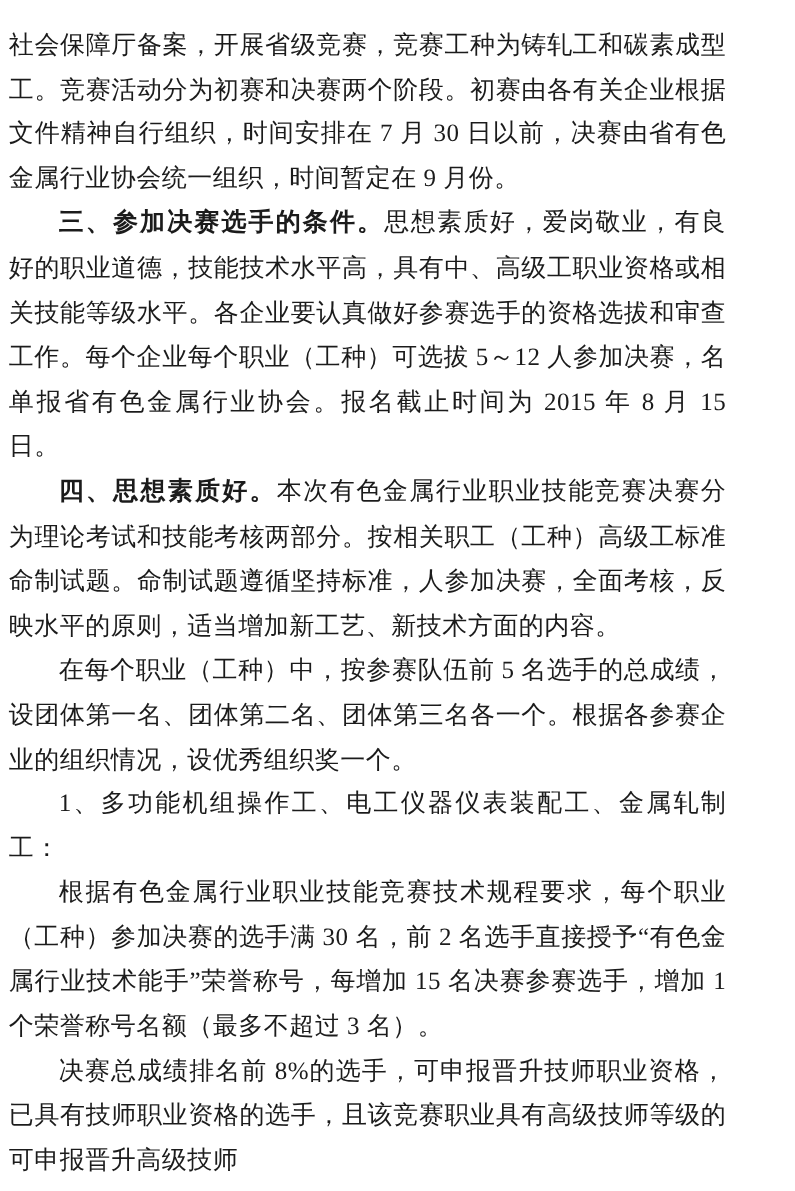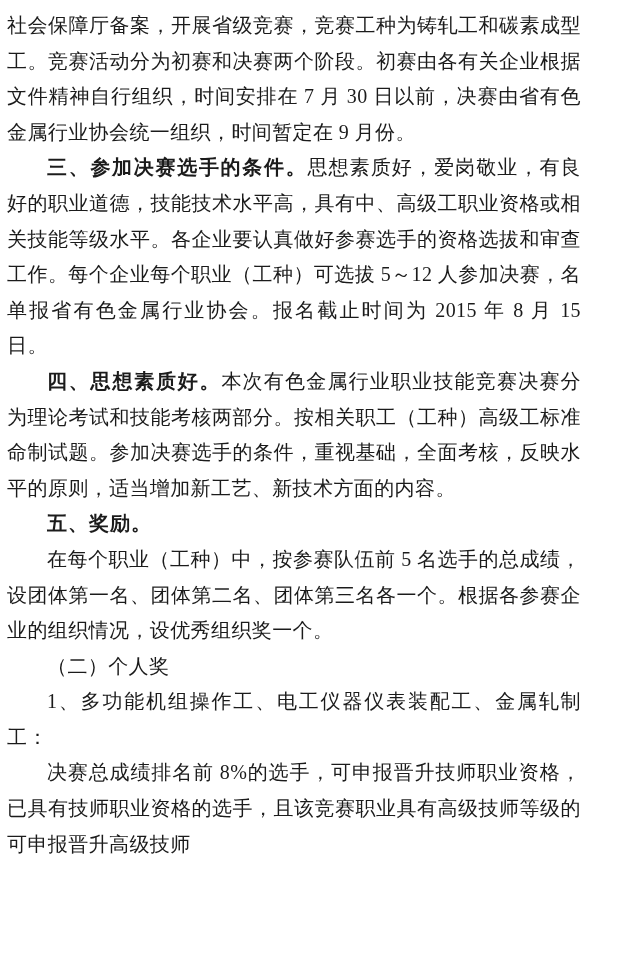--- a/index.html
+++ b/index.html
@@ -7,62 +7,61 @@
     padding: 0;
     background: #ffffff;
   }
   .page {
     position: relative;
     width: 588px;
     height: 953px;
     background: #ffffff;
     overflow: hidden;
     box-sizing: border-box;
-    padding: 8px 7px 0 7px;
+    padding: 19px 7px 0 7px;
   }
   .doc {
     font-family: "Liberation Serif", "DejaVu Serif", serif;
     font-size: 20px;
     line-height: 35.6px;
     color: #1b1b1b;
     text-align: justify;
     letter-spacing: 0.4px;
   }
   .doc p {
     margin: 0;
     padding: 0;
     text-indent: 2em;
   }
   .doc p.no-indent {
     text-indent: 0;
   }
   .lead {
     font-weight: bold;
-    font-family: Liberation Sans, sans-serif;
+    font-family: Liberation Mono, monospace;
     letter-spacing: 1px;
   }
 </style>
 </head>
 <body>
 
 <div class="page">
   <div class="doc">
 
     <p class="no-indent"><span>社会保障厅备案，开展省级竞赛，竞赛工种为铸轧工和碳素成型工。竞赛活动分为初赛和决赛两个阶段。初赛由各有关企业根据文件精神自行组织，时间安排在 7 月 30 日以前，决赛由省有色金属行业协会统一组织，时间暂定在 9 月份。</span></p>
 
     <p><span class="lead">三、参加决赛选手的条件。</span><span>思想素质好，爱岗敬业，有良好的职业道德，技能技术水平高，具有中、高级工职业资格或相关技能等级水平。各企业要认真做好参赛选手的资格选拔和审查工作。每个企业每个职业（工种）可选拔 5～12 人参加决赛，名单报省有色金属行业协会。报名截止时间为 2015 年 8 月 15 日。</span></p>
 
-    <p><span class="lead">四、思想素质好。</span><span>本次有色金属行业职业技能竞赛决赛分为理论考试和技能考核两部分。按相关职工（工种）高级工标准命制试题。参加决赛选手的条件，重视基础，全面考核，反映水平的原则，适当增加新工艺、新技术方面的内容。</span></p>
+    <p><span class="lead">四、思想素质好。</span><span>本次有色金属行业职业技能竞赛决赛分为理论考试和技能考核两部分。按相关职工（工种）高级工标准命制试题。命制试题遵循坚持标准，人参加决赛，全面考核，反映水平的原则，适当增加新工艺、新技术方面的内容。</span></p>
 
-    <p><span class="lead">五、奖励。</span></p>
 
 
     <p><span>在每个职业（工种）中，按参赛队伍前 5 名选手的总成绩，设团体第一名、团体第二名、团体第三名各一个。根据各参赛企业的组织情况，设优秀组织奖一个。</span></p>
 
-    <p><span>（二）个人奖</span></p>
 
     <p><span>1、多功能机组操作工、电工仪器仪表装配工、金属轧制工：</span></p>
 
+    <p><span>根据有色金属行业职业技能竞赛技术规程要求，每个职业（工种）参加决赛的选手满 30 名，前 2 名选手直接授予“有色金属行业技术能手”荣誉称号，每增加 15 名决赛参赛选手，增加 1 个荣誉称号名额（最多不超过 3 名）。</span></p>
 
     <p><span>决赛总成绩排名前 8%的选手，可申报晋升技师职业资格，已具有技师职业资格的选手，且该竞赛职业具有高级技师等级的可申报晋升高级技师</span></p>
 
   </div>
 </div>
 
 </body></html>

